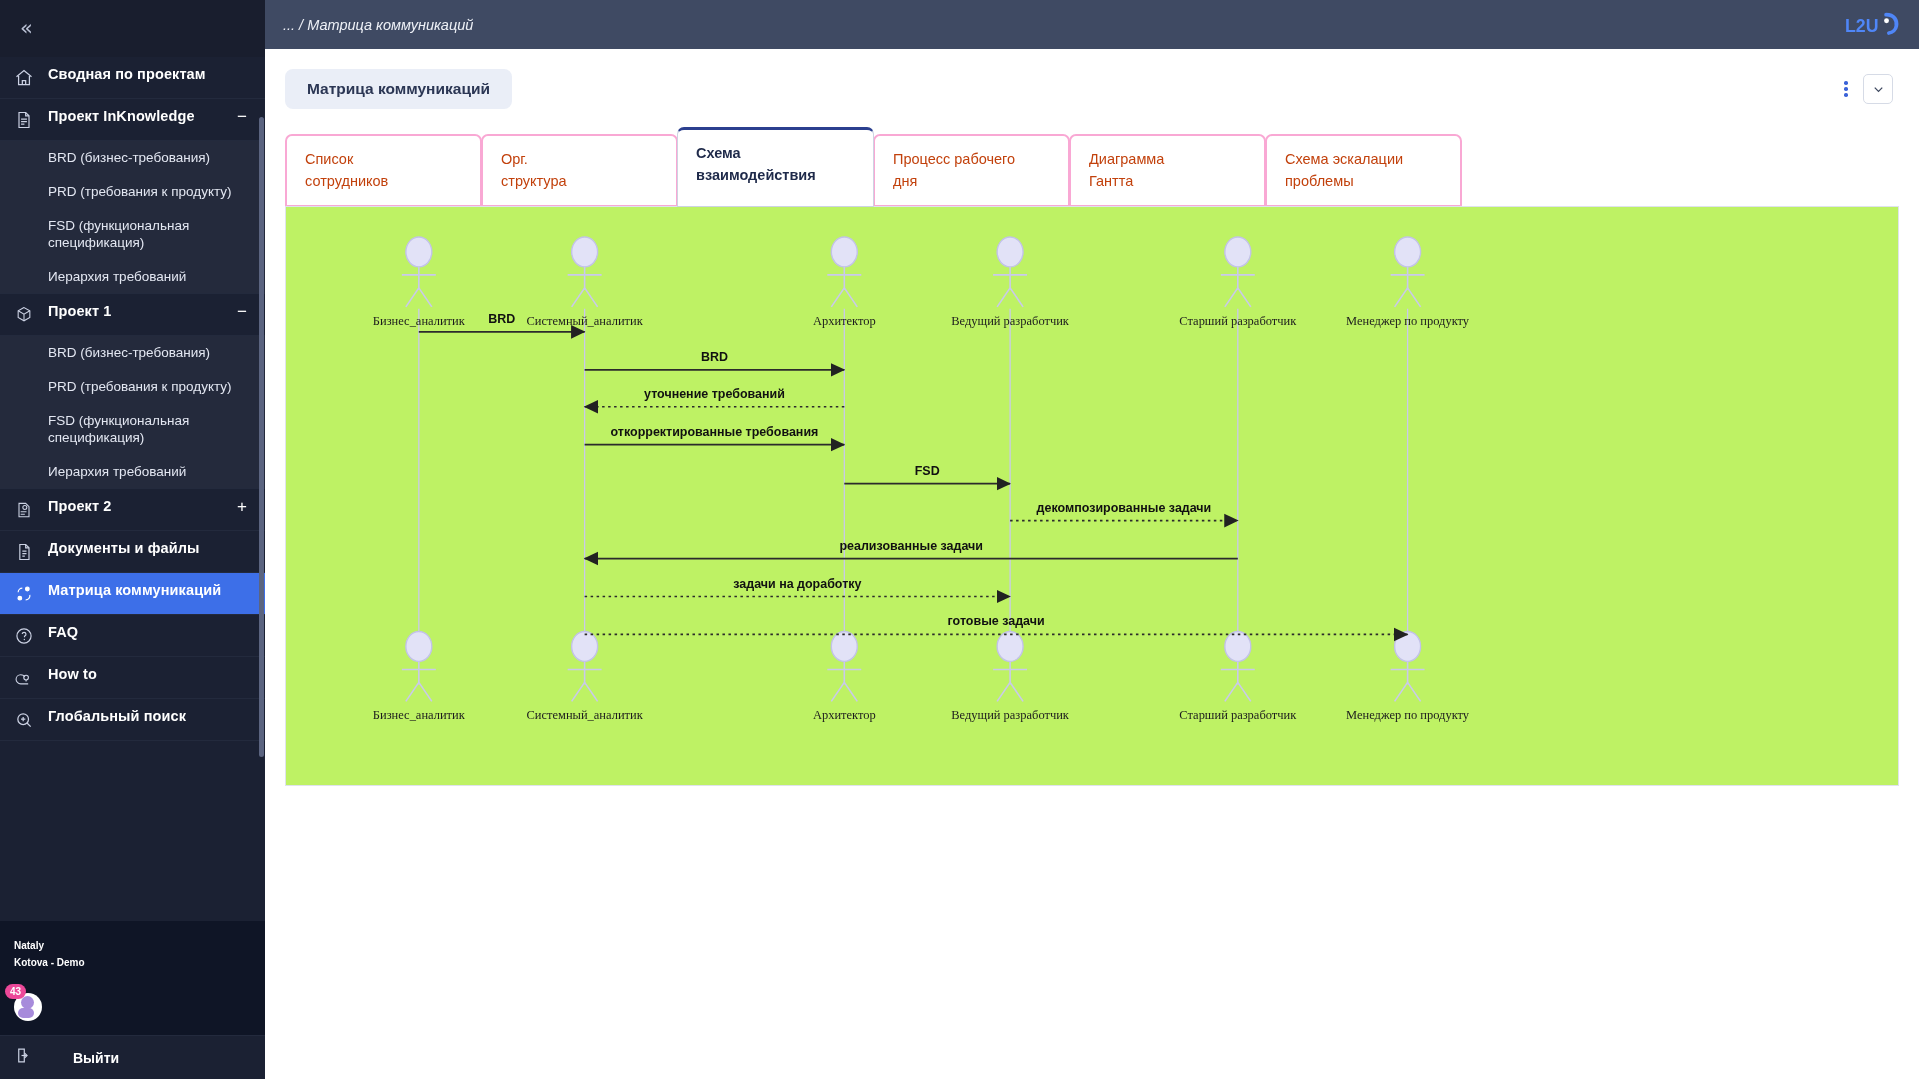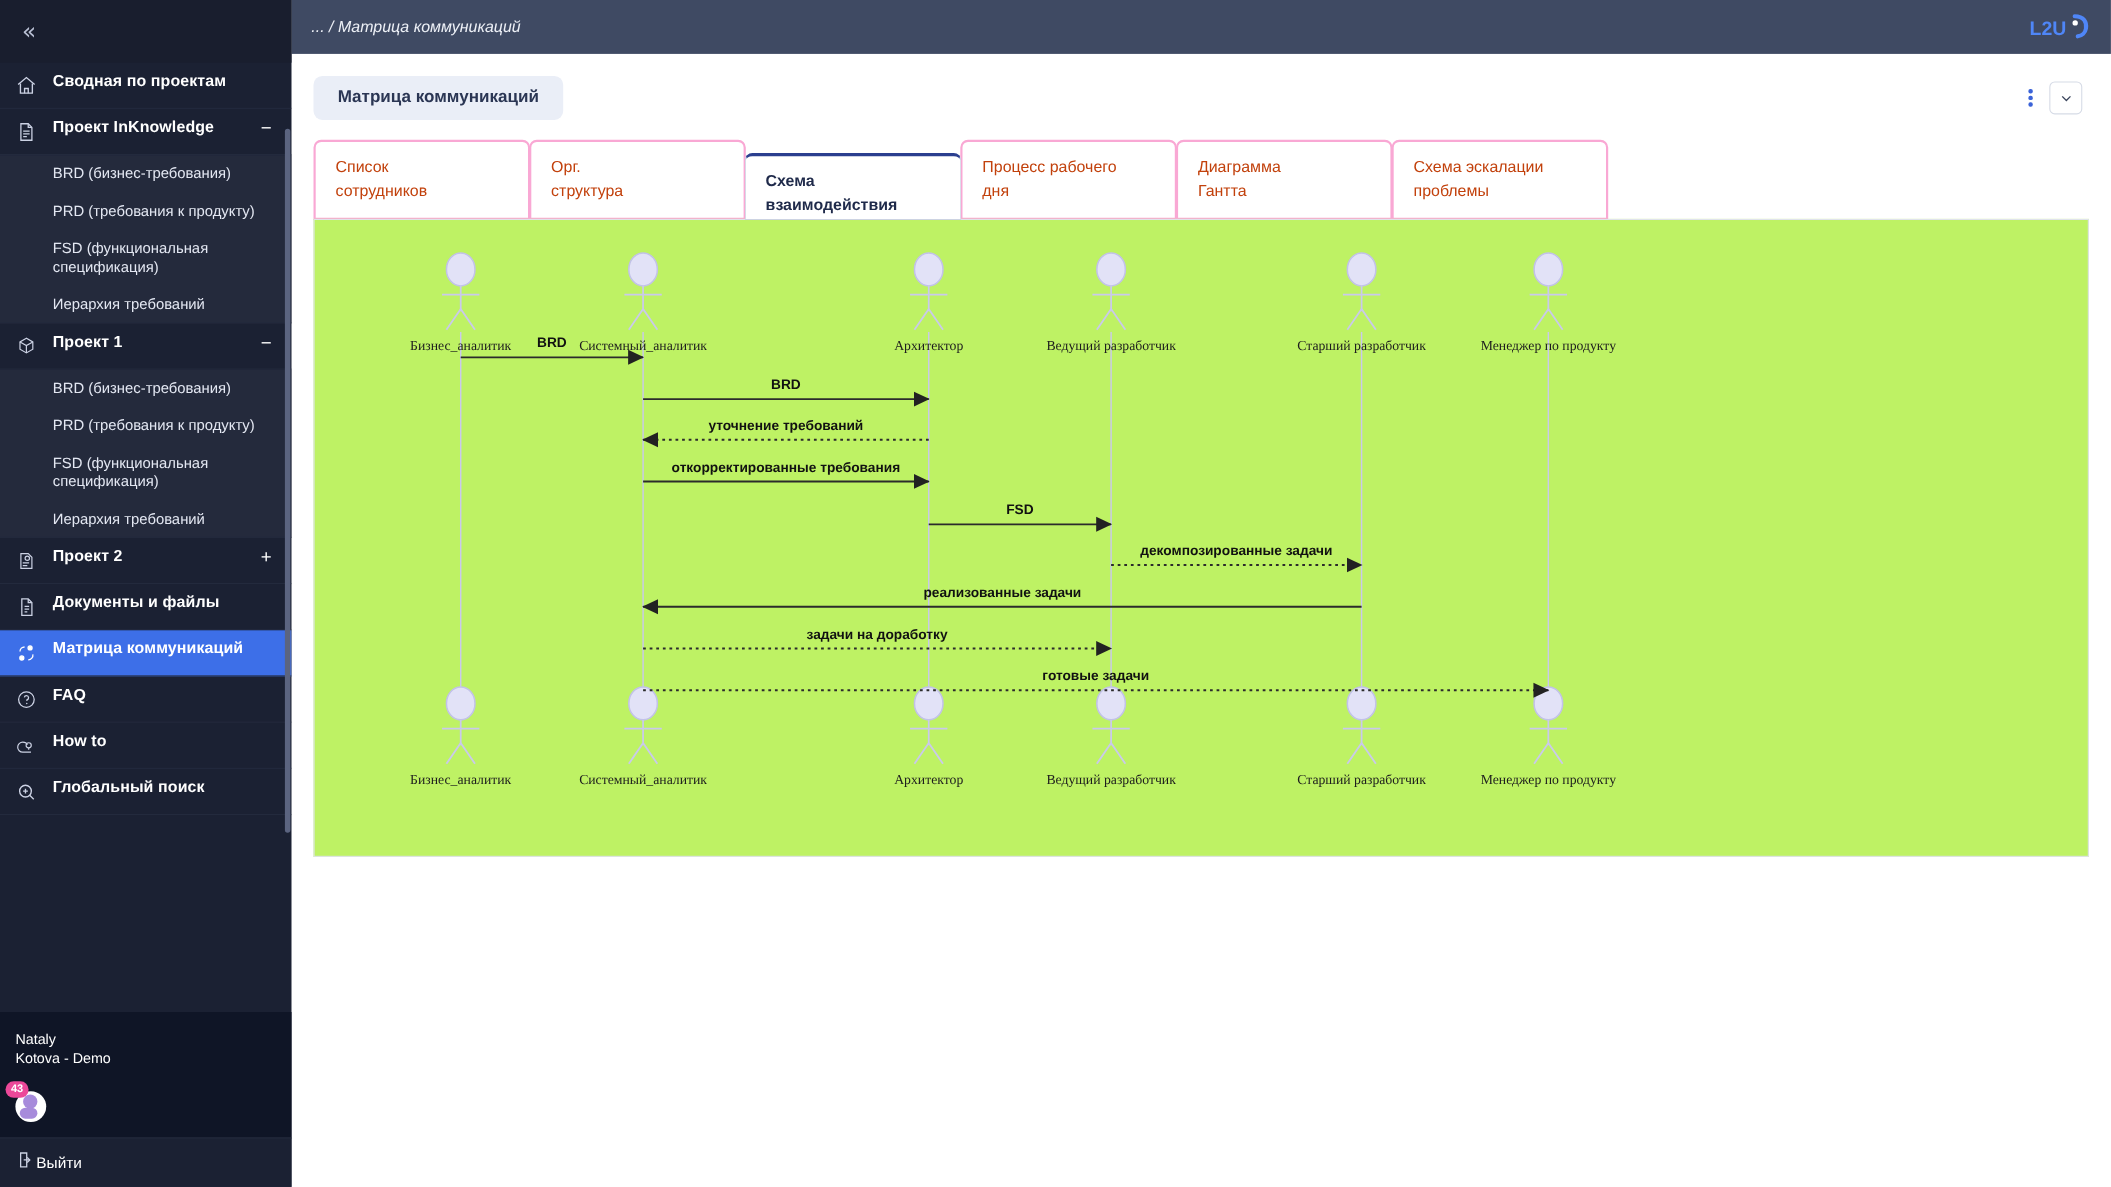--- a/index.html
+++ b/index.html
@@ -23,33 +23,33 @@
   .sb-item.active { background:#3d6fe8; }
   .sb-sub { background:#242a3c; }
   .sb-subitem { padding:8px 16px 8px 48px; color:#e3e7f2; font-size:13.5px; line-height:17px;
     cursor:pointer; }
   .sb-subitem + .sb-subitem { padding-top:9px; }
   .sb-group-last { border-bottom:1px solid #232a3d; }
   .scrollthumb { position:absolute; right:1px; top:60px; width:5px; height:640px;
     background:#5b6480; border-radius:3px; }
 
   .sb-user { background:#0f1526; padding:16px 14px 12px 14px; }
-  .sb-user .nm { color:#fff; font-size:13px; font-weight:normal; line-height:17px; }
+  .sb-user .nm { color:#fff; font-size:10px; font-weight:bold; line-height:17px; }
   .avatar-wrap { position:relative; width:30px; height:30px; margin-top:22px; }
   .avatar { width:28px; height:28px; border-radius:50%; background:#fff; position:relative;
     overflow:hidden; }
   .avatar:before{ content:""; position:absolute; width:13px; height:13px; border-radius:50%;
     background:#a78bdb; left:7px; top:3px;}
   .avatar:after{ content:""; position:absolute; width:16px; height:10px; border-radius:8px;
     background:#a78bdb; left:4px; top:15px;}
   .badge { position:absolute; left:-9px; top:-9px; background:#ec4899; color:#fff; font-size:10px;
     font-weight:bold; border-radius:9px; padding:1px 5px; line-height:13px; }
   .sb-logout { display:flex; align-items:center; min-height:44px; padding:10px 14px;
     border-top:1px solid #232a3d; background:#1b2133; cursor:pointer; }
-  .sb-logout .lbl { color:#fff; font-size:14px; font-weight:normal; }
+  .sb-logout .lbl { color:#fff; font-size:14px; font-weight:bold;margin-left:40px; }
 
   
   .main { flex:1; display:flex; flex-direction:column; height:1079px; background:#fff; }
   .topbar { height:49px; background:#3f4a63; display:flex; align-items:center; padding:0 18px;
     flex:0 0 49px; }
   .crumb { color:#eef1f7; font-size:14.5px;font-style:italic; }
   .logo { margin-left:auto; display:flex; align-items:center; }
 
   .content { flex:1; padding:0 20px; position:relative; overflow:hidden; }
   .title-row { display:flex; align-items:center; padding:20px 0 0 0; }
@@ -61,21 +61,21 @@
   .kebab span{ display:block; width:3.5px; height:3.5px; border-radius:50%; background:#3b63d8;
     margin:2.5px auto;}
   .chev-btn { width:30px; height:30px; border:1px solid #d6dbe6; border-radius:5px; display:flex;
     align-items:center; justify-content:center; cursor:pointer; background:#fff;}
 
   .tabs { display:flex; margin-top:18px; gap:0; align-items:flex-end; }
   .tab { width:197px; height:73px; border:2px solid #f9a8d4; border-radius:7px 7px 0 0;
     background:#fff; padding:12px 14px 0 18px; color:#c2410c; font-size:14.5px; line-height:22px;
     margin-right:-1px; cursor:pointer; overflow:hidden; }
   .tab.active { border:1px solid #cdd3e2; border-top:3px solid #2b3f8f; color:#1f2a4a;
-    font-weight:bold; z-index:3; height:61px; position:relative; }
+    font-weight:bold; z-index:3; height:80px; position:relative; }
   .tab.active:after{content:"";position:absolute;left:0;right:0;bottom:-1px;height:2px;background:#fff;}
 
   .canvas { border:1px solid #dfe3ec; border-top:1px solid #dfe3ec; height:580px; margin-top:-1px;
     background:#bef264; position:relative; }
   .diagram { position:absolute; inset:0; }
 
   .actor-label { font-family:"Liberation Serif", serif; font-size:12.5px; fill:#1d1d1d; }
   .msg-label { font-family:"Liberation Sans", sans-serif; font-size:12.5px; font-weight:bold;
     fill:#111; }
 </style>

